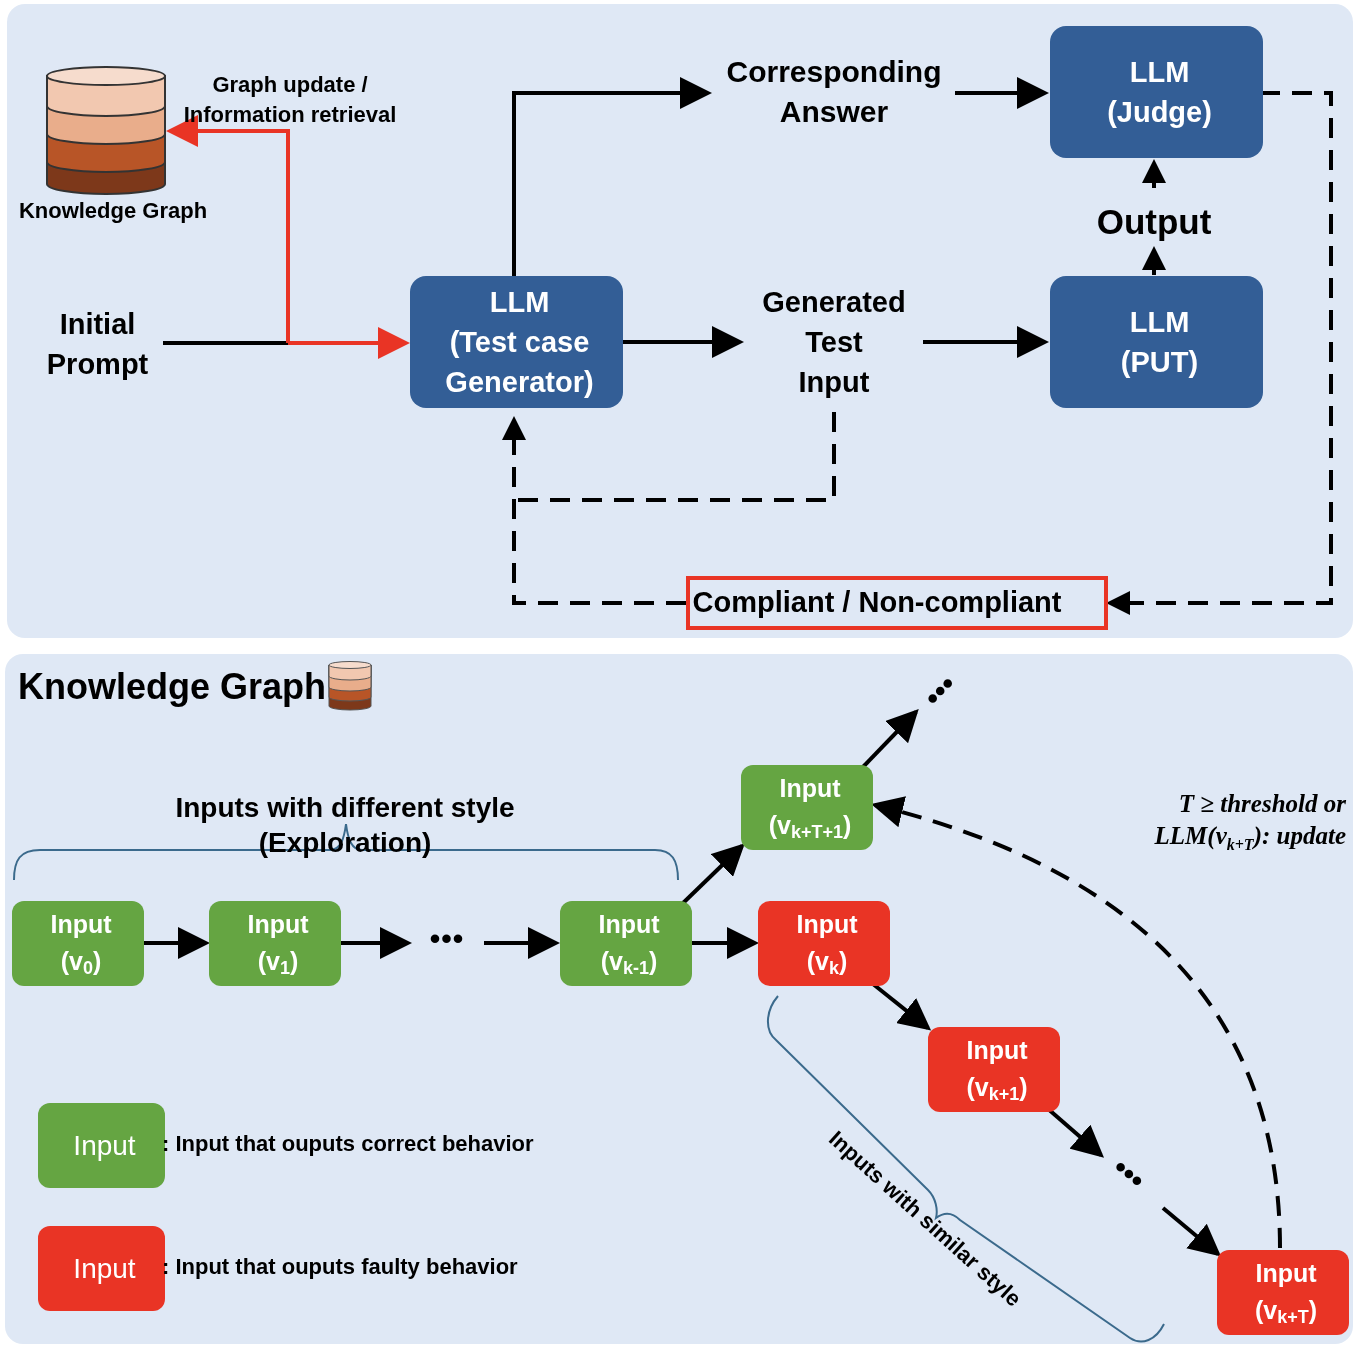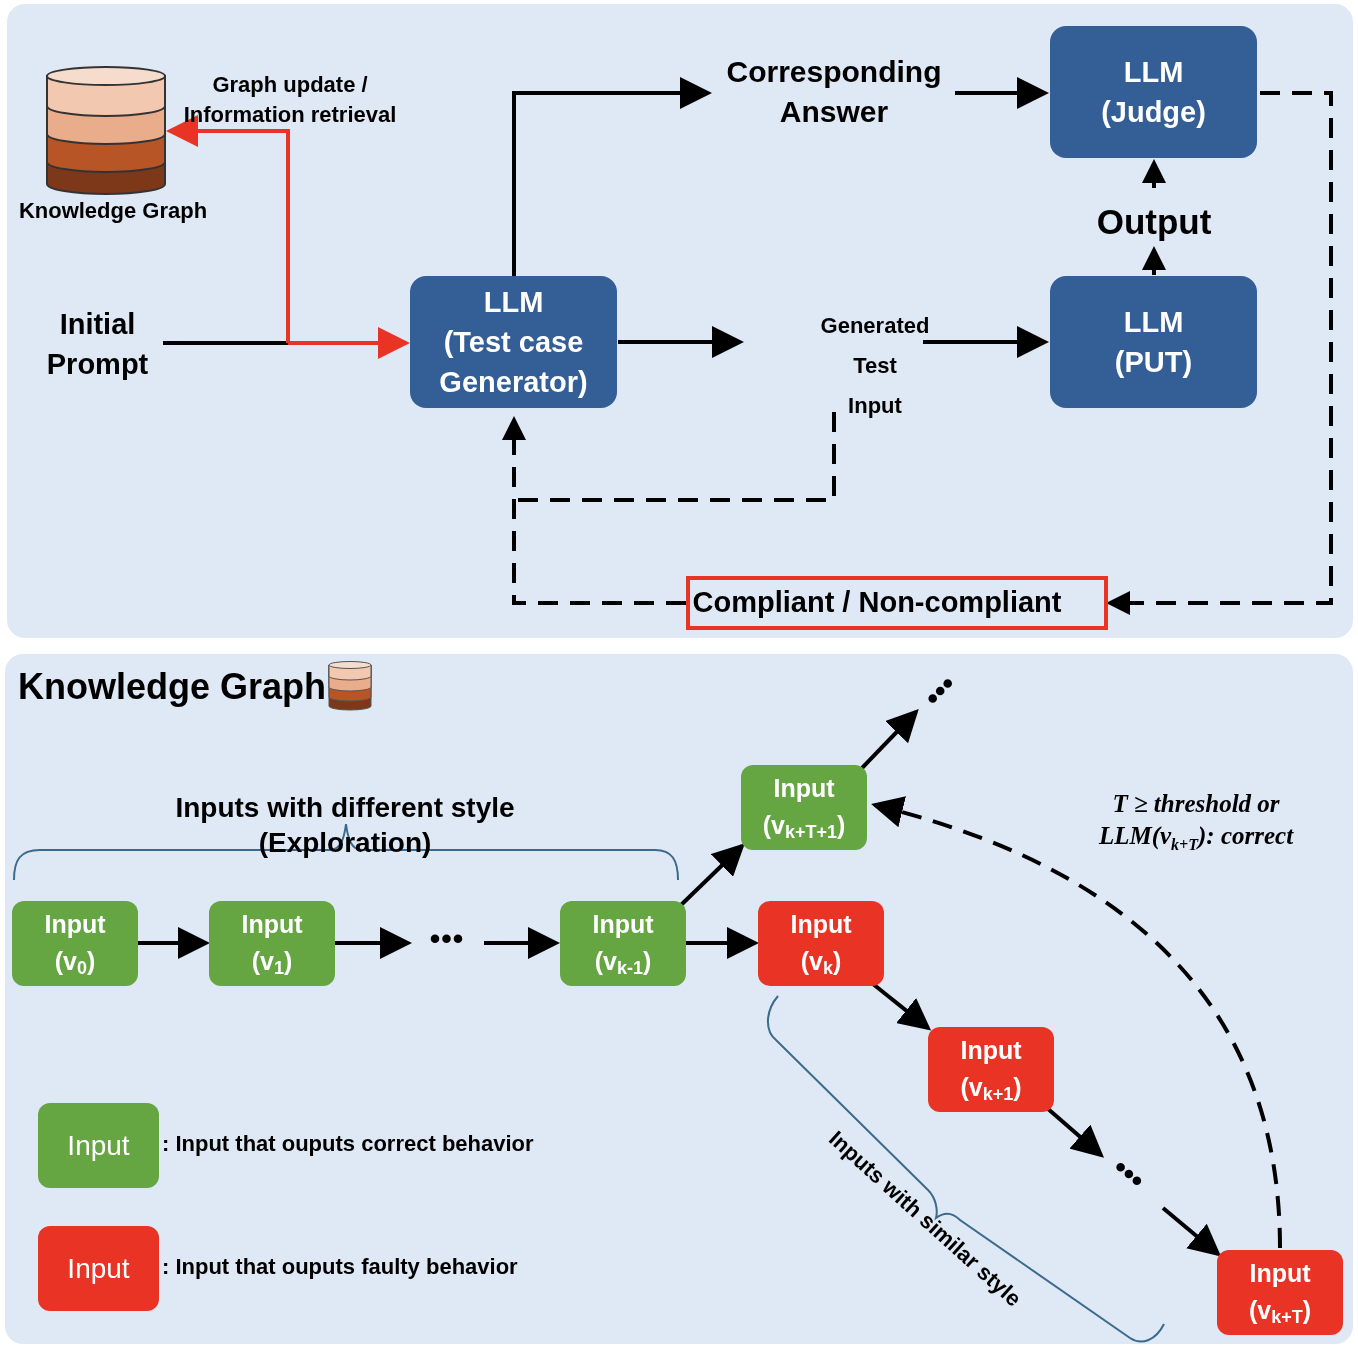--- a/index.html
+++ b/index.html
@@ -2,21 +2,21 @@
 <html><head>
 <meta charset="utf-8">
 <style>
   html, body { margin:0; padding:0; background:#ffffff; }
   body { width:1358px; height:1350px; position:relative; overflow:hidden; font-family:"Liberation Sans", sans-serif; }
   .panel { position:absolute; background:#dfe8f5; border-radius:18px; }
   #panel-top { left:7px; top:4px; width:1346px; height:634px; }
   #panel-bottom { left:5px; top:654px; width:1348px; height:690px; }
   svg.overlay { position:absolute; left:0; top:0; width:1358px; height:1350px; }
   .t { position:absolute; font-weight:bold; color:#000; text-align:center; line-height:1.25; font-family:"Liberation Sans", sans-serif; }
-  .box { position:absolute; border-radius:16px; color:#fff; font-weight:bold; text-align:center; display:flex; flex-direction:column; justify-content:center; align-items:center; font-family:"Liberation Sans", sans-serif; }
+  .box { position:absolute; border-radius:16px; color:#fff; font-weight:bold; text-align:center; display:flex; flex-direction:column; justify-content:center; align-items:center; font-family:"Liberation Sans", sans-serif;padding-left:6px; }
   .blue { background:#335e96; font-size:29px; line-height:1.38; }
   .green { background:#65a542; }
   .red { background:#e93425; }
   .node { font-size:25px; line-height:1.45; border-radius:12px; }
   .node sub { font-size:18px; vertical-align:-4px; }
   .legend-box { font-weight:normal; font-size:28px; border-radius:12px; }
   .cyl { position:absolute; }
 </style>
 </head>
 <body>
@@ -84,21 +84,21 @@
   <div>LLM</div>
   <div>(Test case</div>
   <div>Generator)</div>
 </div>
 
 <div class="t" style="left:712px;top:52px;width:244px;font-size:30px;line-height:40px;">
   <div>Corresponding</div>
   <div>Answer</div>
 </div>
 
-<div class="t" style="left:786px;top:282px;width:178px;font-size:22px;line-height:40px;margin-top:24px;">
+<div class="t" style="left:745px;top:282px;width:178px;font-size:29px;line-height:40px;">
   <div>Generated</div>
   <div>Test</div>
   <div>Input</div>
 </div>
 
 <div class="box blue" style="left:1050px;top:26px;width:207px;height:132px;">
   <div>LLM</div>
   <div>(Judge)</div>
 </div>
 
@@ -143,23 +143,23 @@
 
   <path d="M778,996 C766,1010 764,1030 776,1040 L928,1190 C936,1198 938,1210 936,1218 C944,1212 952,1212 960,1220 L1130,1338 C1142,1346 1156,1340 1164,1324" fill="none" stroke="#3b6a8c" stroke-width="2"></path>
 </svg>
 
 <div class="t" style="left:410px;top:920px;width:74px;font-size:30px;letter-spacing:1px;">•••</div>
 <div class="t" style="left:903px;top:672px;width:74px;font-size:30px;transform:rotate(-45deg);">•••</div>
 <div class="t" style="left:1092px;top:1155px;width:74px;font-size:30px;transform:rotate(40deg);">•••</div>
 
 <div class="t" style="left:100px;top:790px;width:490px;font-size:28px;text-align:center;">Inputs with different style (Exploration)</div>
 
-<div class="t" style="left:1046px;top:788px;width:300px;text-align:center;font-family:'Liberation Serif', serif;font-style:italic;font-size:25px;line-height:32px;">
+<div class="t" style="left:1046px;top:788px;width:300px;text-align:right;font-family:'Liberation Serif', serif;font-style:italic;font-size:25px;line-height:32px;">
   <div>T ≥ threshold  or</div>
-  <div><span>LLM(</span><span>v</span><sub style="font-size:16px;">k+T</sub><span>): correct</span></div>
+  <div><span>LLM(</span><span>v</span><sub style="font-size:16px;">k+T</sub><span>): update</span></div>
 </div>
 
 <div class="t" style="left:780px;top:1205px;width:290px;font-size:22px;transform:rotate(42deg);">Inputs with similar style</div>
 
 <div class="box green node" style="left:12px;top:901px;width:126px;height:85px;">
   <div>Input</div>
   <div>(<span>v</span><sub>0</sub>)</div>
 </div>
 <div class="box green node" style="left:209px;top:901px;width:126px;height:85px;">
   <div>Input</div>

